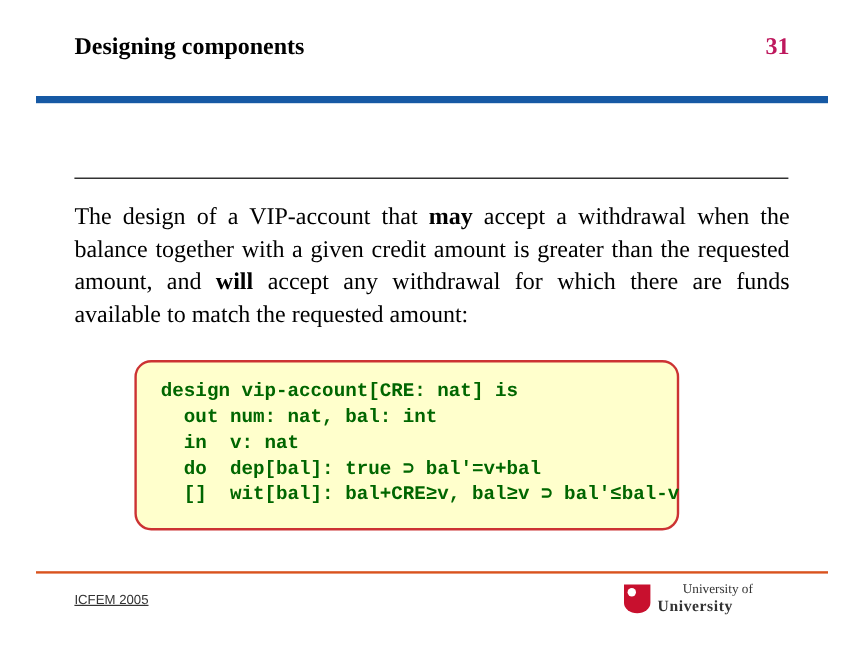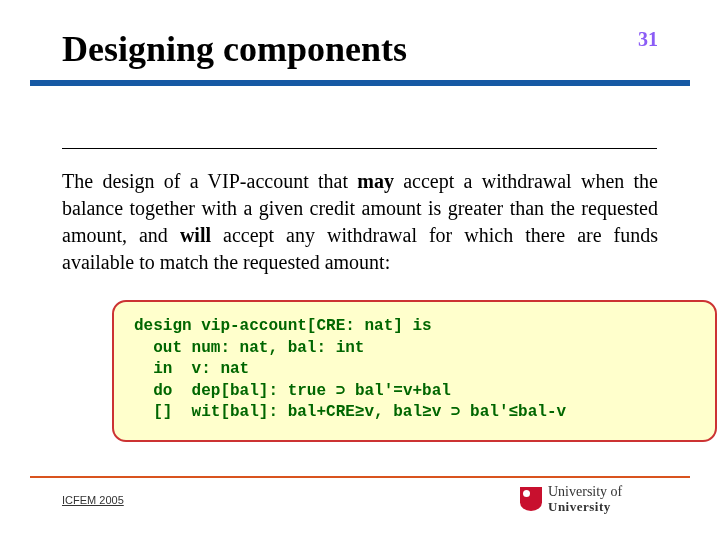--- a/index.html
+++ b/index.html
@@ -18,30 +18,30 @@
     height: 540px;
     box-sizing: border-box;
   }
   .header {
     position: absolute;
     top: 28px;
     left: 62px;
     right: 62px;
   }
   .title {
-    font-size: 36px;
+    font-size: 20px;
     font-weight: bold;
     color: #000;
   }
   .pagenum {
     position: absolute;
     top: 28px;
     right: 62px;
     font-size: 20px;
-    color: #8b5cf6;
+    color: #be185d;
     font-weight: bold;
   }
   .hr-blue {
     position: absolute;
     top: 80px;
     left: 30px;
     right: 30px;
     height: 6px;
     background: #1659a4;
   }
@@ -67,21 +67,21 @@
     right: 62px;
     font-size: 20px;
     line-height: 1.35;
     text-align: justify;
   }
   .body b { font-weight: bold; }
   .codebox {
     position: absolute;
     top: 300px;
     left: 112px;
-    width: 605px;
+    width: 454px;
     box-sizing: border-box;
     padding: 14px 20px 16px 20px;
     background: #ffffcc;
     border: 2px solid #cc3333;
     border-radius: 14px;
   }
   .codebox pre {
     margin: 0;
     font-family: "Courier New", Courier, monospace;
     font-size: 16px;
@@ -133,21 +133,21 @@
     width: 7px; height: 7px;
     background: #fff;
     border-radius: 50%;
   }
   .logo-text {
     font-family: Georgia, "Times New Roman", serif;
     font-size: 11px;
     line-height: 1.05;
     color: #333;
   }
-  .logo-text .u { font-size: 14px; }
+  .logo-text .u { font-size: 11px; margin-left: 21px; }
   .logo-text .l { font-weight: bold; font-size: 13px; letter-spacing: 0.5px; }
 </style>
 </head>
 <body>
 
 <div class="slide">
 
   <div class="header">
     <span class="title">Designing components</span>
   </div>

